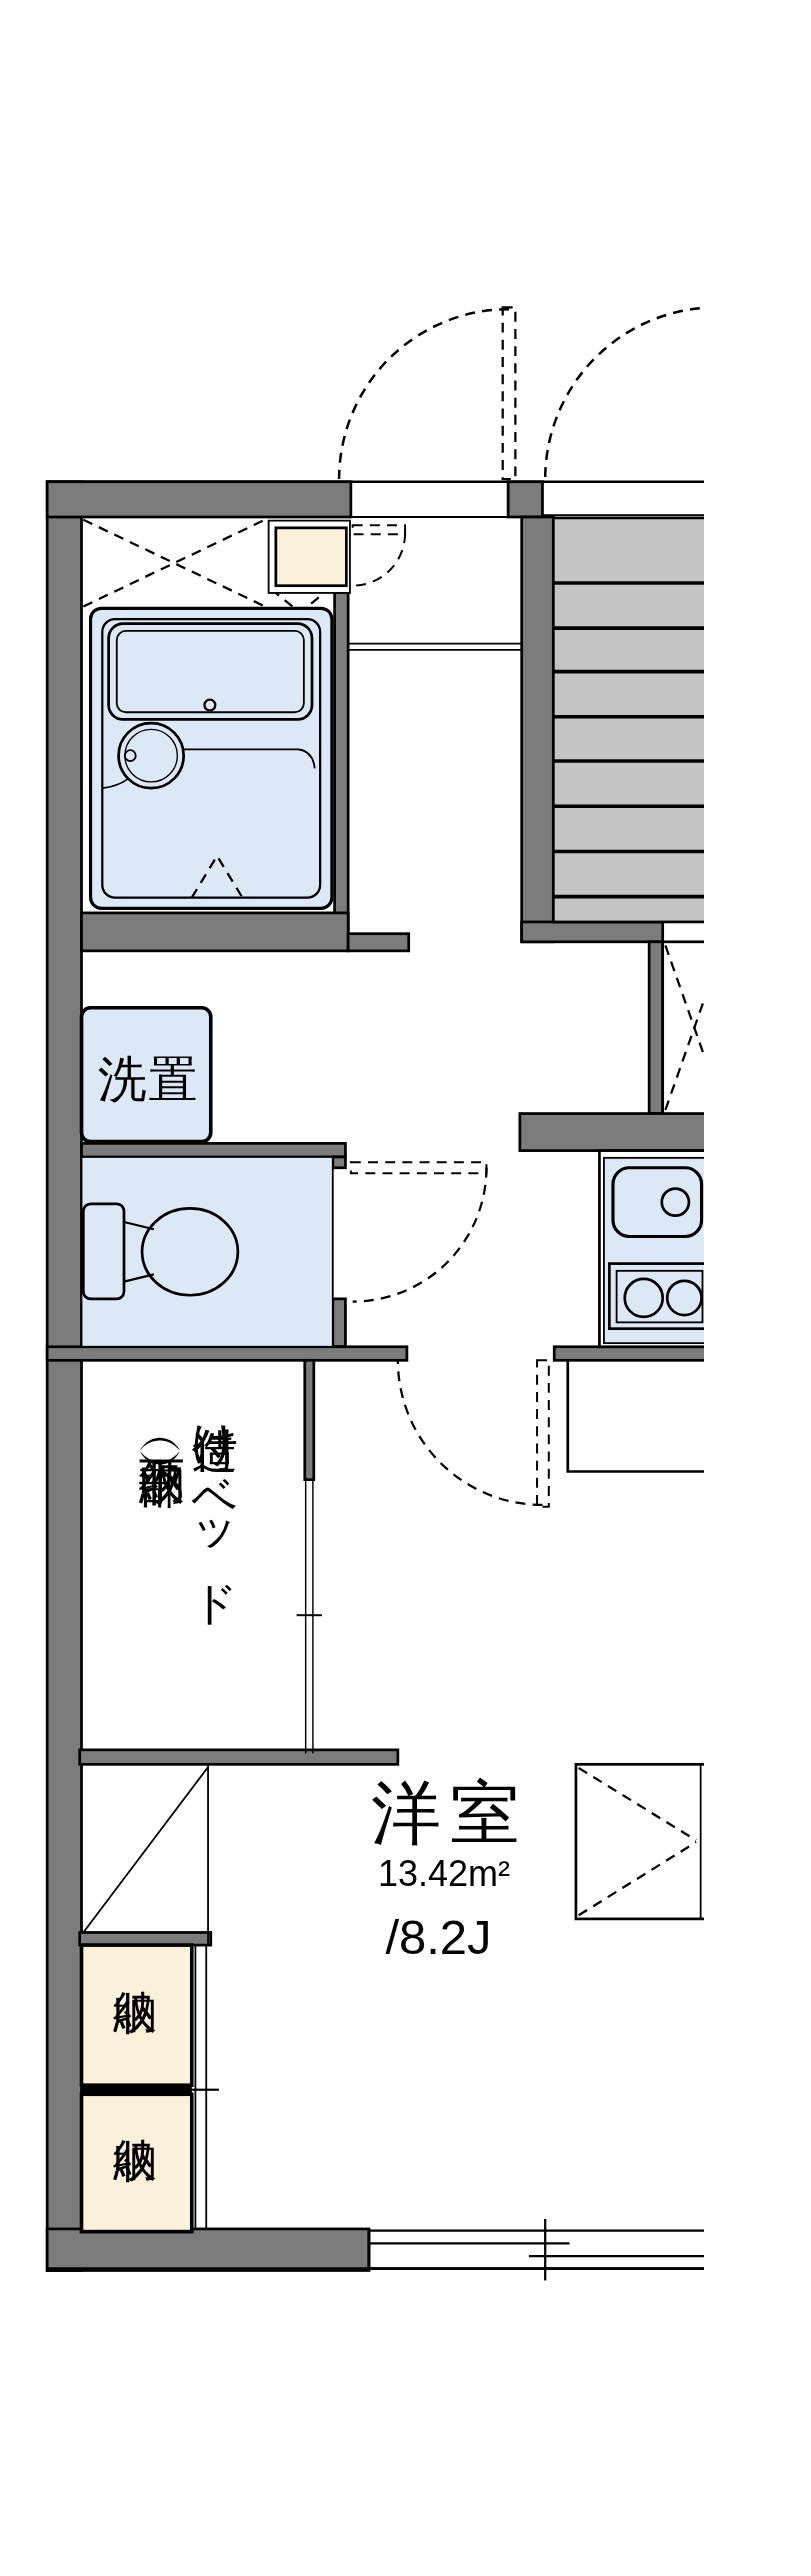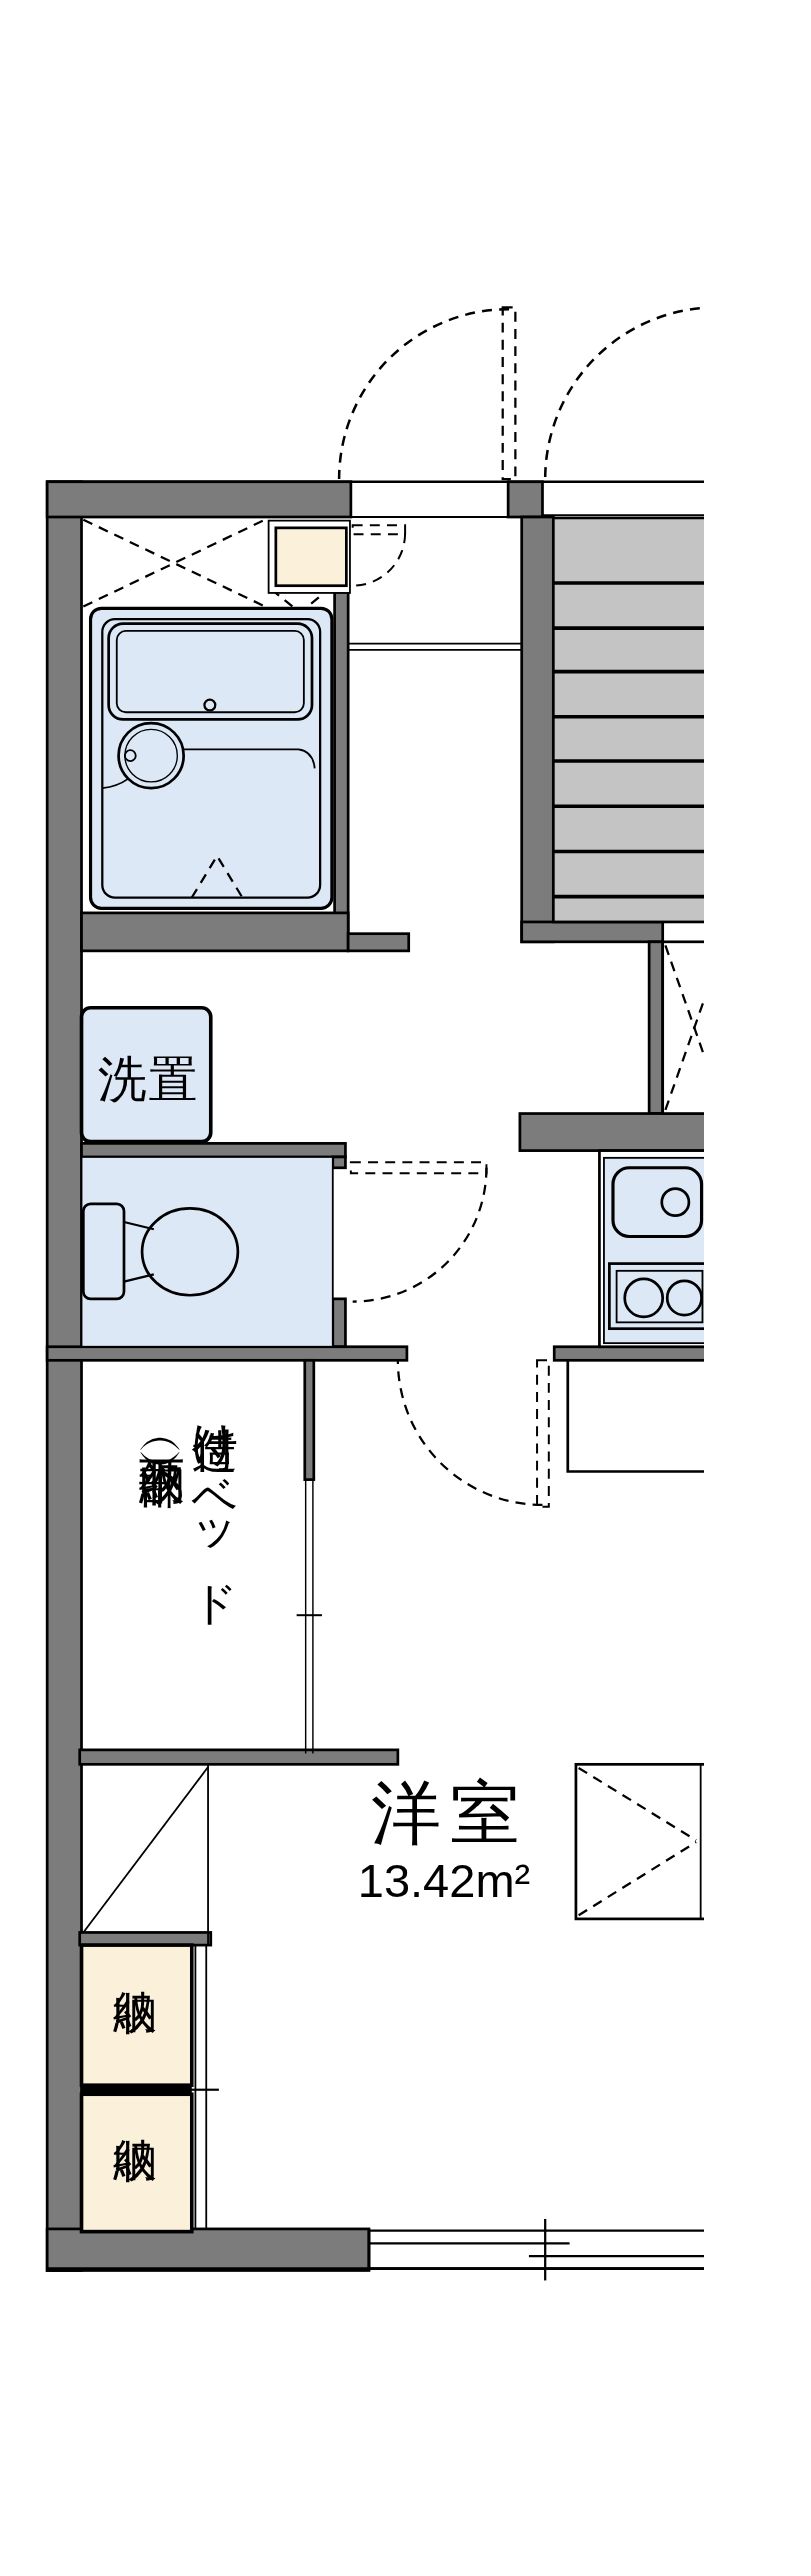--- a/index.html
+++ b/index.html
@@ -10,21 +10,21 @@
   .tread{fill:var(--tread);stroke:#000;stroke-width:3;}
   .fix{fill:var(--fixture);}
   .cream{fill:var(--cream);}
   .ln{stroke:#000;fill:none;}
   .dash{stroke:#000;fill:none;stroke-dasharray:11 8;}
   .label{position:absolute;color:#000;white-space:nowrap;}
   .lbl-washer{left:89px;top:1047px;width:119px;font-size:49px;text-align:center;letter-spacing:1.8px;}
   .lbl-bed-main{left:191px;top:1392px;font-size:46px;line-height:1.06;writing-mode:vertical-rl;text-orientation:upright;}
   .lbl-bed-sub{left:138px;top:1424px;font-size:46px;line-height:1.06;writing-mode:vertical-rl;text-orientation:upright;}
   .lbl-room{left:355px;top:1767px;width:174px;font-size:70px;text-align:right;letter-spacing:9px;}
-  .lbl-area{left:342px;top:1853px;width:204px;font-size:47px;text-align:center;}
+  .lbl-area{left:342px;top:1853px;width:204px;font-size:36px;text-align:center;}
   .lbl-jo{left:342px;top:1909px;width:193px;font-size:49px;text-align:center;}
   .lbl-st1{left:111px;top:1956px;font-size:44px;line-height:1.1;writing-mode:vertical-rl;text-orientation:upright;}
   .lbl-st2{left:111px;top:2104px;font-size:44px;line-height:1.1;writing-mode:vertical-rl;text-orientation:upright;}
 </style>
 </head>
 <body>
 
 <div class="plan">
 <svg width="812" height="2576" viewBox="0 0 898 2850" xmlns="http://www.w3.org/2000/svg">
 
@@ -187,16 +187,17 @@
     <line x1="798" y1="2466" x2="798" y2="2512" stroke-width="3"></line>
     <line x1="603" y1="2455" x2="603" y2="2523" stroke-width="2.5"></line>
   </g>
 </svg>
 
   <div class="label lbl-washer">洗置</div>
   <div class="label lbl-bed-main">造付けベッド</div>
   <div class="label lbl-bed-sub">（下部収納）</div>
   <div class="label lbl-room">洋室</div>
   <div class="label lbl-area">13.42m²</div>
+  <div class="label lbl-jo">/8.2J</div>
   <div class="label lbl-st1">収納</div>
   <div class="label lbl-st2">収納</div>
 </div>
 
 
 </body></html>

